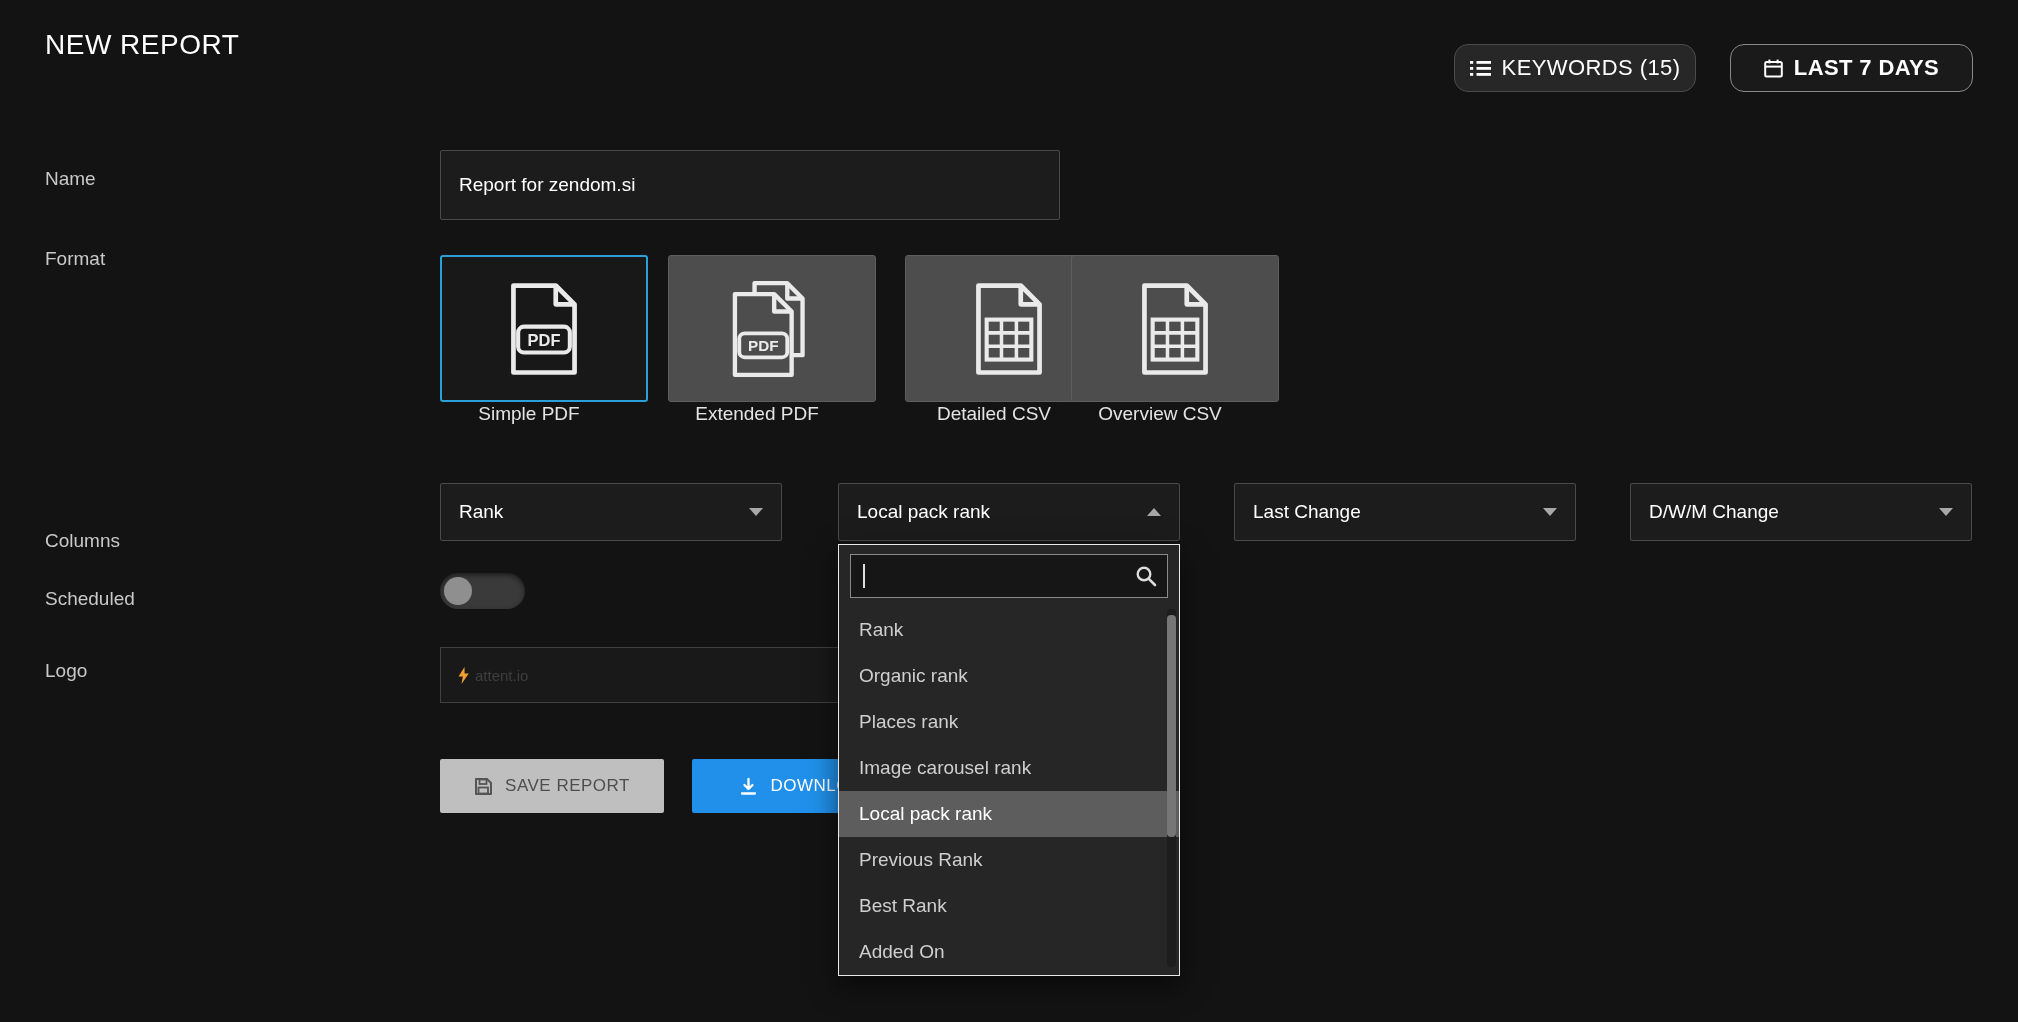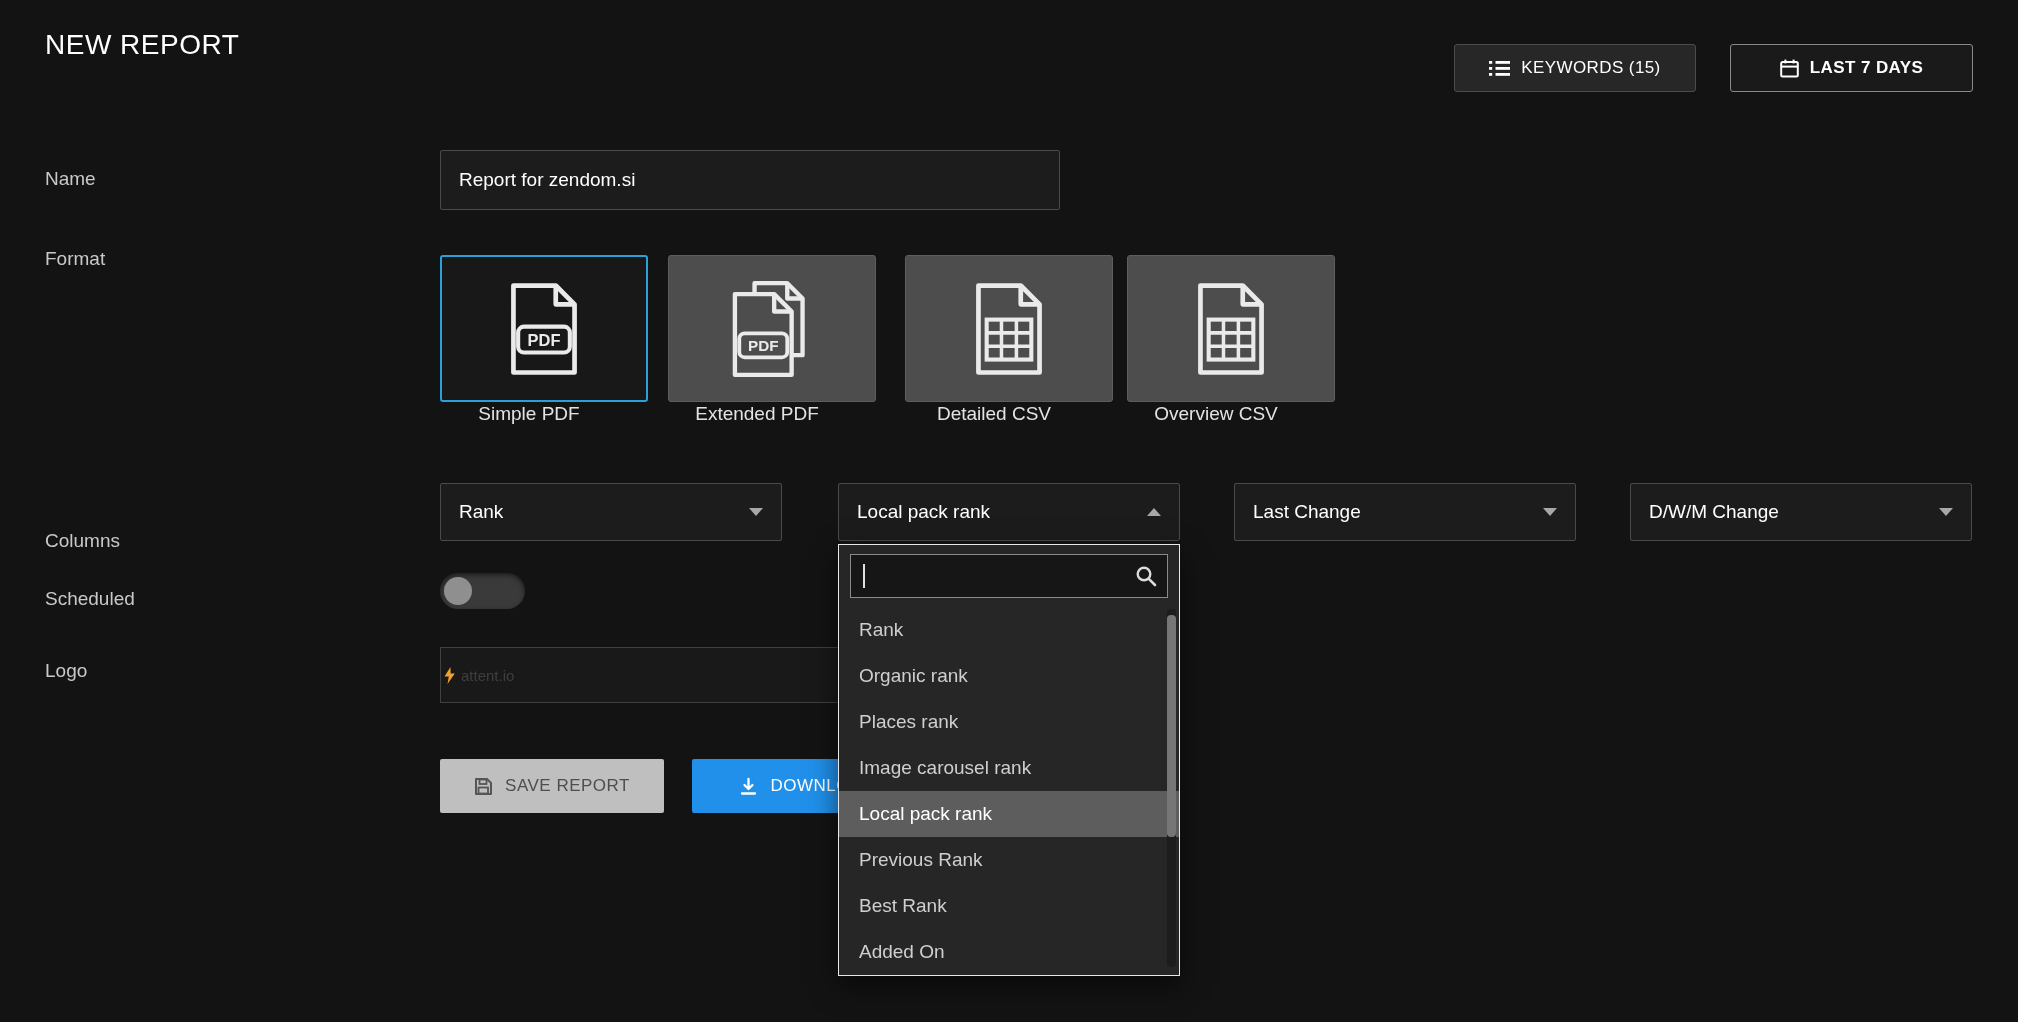--- a/index.html
+++ b/index.html
@@ -2,50 +2,50 @@
 <html><head>
 <meta charset="utf-8">
 <style>
   html,body{margin:0;padding:0;background:#0f0f0f;}
   #app{position:relative;width:2018px;height:1022px;background:#131313;
        font-family:"Liberation Sans",sans-serif;overflow:hidden;}
 
   .page-title{position:absolute;left:45px;top:29px;font-size:28px;color:#ffffff;letter-spacing:.5px;}
 
   .top-btn{position:absolute;top:44px;height:48px;display:flex;align-items:center;justify-content:center;
-           gap:11px;border-radius:3px;color:#fff;font-size:17px;letter-spacing:.4px;cursor:pointer;
+           gap:11px;border-radius:14px;color:#fff;font-size:22px;letter-spacing:.4px;cursor:pointer;
            font-family:inherit;box-sizing:border-box;}
   .btn-keywords{left:1454px;width:242px;background:#272727;border:1px solid #4c4c4c;}
   .btn-date{left:1730px;width:243px;background:#1a1a1a;border:1px solid #8a8a8a;font-weight:bold;}
 
   .field-label{position:absolute;left:45px;font-size:19px;color:#c9c9c9;}
 
   .text-input{position:absolute;background:#1c1c1c;border:1px solid #4a4a4a;border-radius:2px;color:#fff;
               font-size:19px;padding:0 18px;box-sizing:border-box;outline:none;font-family:inherit;}
-  .name-input{left:440px;top:150px;width:620px;height:60px;}
+  .name-input{left:440px;top:150px;width:620px;height:70px;}
 
   .format-option{position:absolute;top:255px;width:178px;text-align:center;}
   .tile{width:208px;height:147px;background:#4d4d4d;border:1px solid #5e5e5e;border-radius:3px;
         display:flex;align-items:center;justify-content:center;box-sizing:border-box;cursor:pointer;}
   .tile.selected{background:#181818;border:2px solid #2a9fd8;}
   .tile-label{margin-top:1px;font-size:19px;color:#e3e3e3;}
 
   .select{position:absolute;top:483px;width:342px;height:58px;background:#1c1c1c;border:1px solid #4a4a4a;
           border-radius:2px;display:flex;align-items:center;justify-content:space-between;padding:0 18px;
           box-sizing:border-box;color:#fff;font-size:19px;cursor:pointer;}
   .chev{width:0;height:0;border-left:7px solid transparent;border-right:7px solid transparent;}
   .chev-down{border-top:8px solid #a8a8a8;}
   .chev-up{border-bottom:8px solid #a8a8a8;}
 
   .toggle{position:absolute;left:440px;top:573px;width:85px;height:36px;border-radius:18px;background:#3a3a3a;
           box-shadow:inset 0 2px 5px rgba(0,0,0,.55);cursor:pointer;}
   .knob{position:absolute;left:4px;top:4px;width:28px;height:28px;border-radius:50%;background:#8f8f8f;}
 
   .logo-input{position:absolute;left:440px;top:647px;width:540px;height:56px;background:#191919;
-              border:1px solid #404040;display:flex;align-items:center;padding:0 2px;box-sizing:border-box;gap:5px;}
+              border:1px solid #404040;display:flex;align-items:center;padding:0 16px;box-sizing:border-box;gap:5px;}
   .watermark{color:#3e3e3e;font-size:15px;}
 
   .action-btn{position:absolute;top:759px;height:54px;border:none;border-radius:2px;display:flex;
               align-items:center;justify-content:center;gap:12px;font-size:17px;letter-spacing:.5px;
               cursor:pointer;font-family:inherit;box-sizing:border-box;}
   .btn-save{left:440px;width:224px;background:#bfbfbf;color:#4e4e4e;}
   .btn-download{left:692px;width:230px;background:#2090ea;color:#fff;overflow:hidden;white-space:nowrap;z-index:1;}
 
   .panel{position:absolute;left:838px;top:544px;width:342px;height:432px;background:#262626;
          border:1px solid #e9e9e9;box-sizing:border-box;z-index:10;box-shadow:0 10px 26px rgba(0,0,0,.55);}
@@ -131,21 +131,21 @@
         <rect x="15" y="32" width="38" height="34" fill="none" stroke="#eaeaea" stroke-width="3.5"></rect>
         <line x1="27.6" y1="32" x2="27.6" y2="66" stroke="#eaeaea" stroke-width="3"></line>
         <line x1="40.3" y1="32" x2="40.3" y2="66" stroke="#eaeaea" stroke-width="3"></line>
         <line x1="15" y1="43.3" x2="53" y2="43.3" stroke="#eaeaea" stroke-width="3"></line>
         <line x1="15" y1="54.6" x2="53" y2="54.6" stroke="#eaeaea" stroke-width="3"></line>
       </svg>
     </div>
     <div class="tile-label">Detailed CSV</div>
   </div>
 
-  <div class="format-option" style="left:1127px;">
+  <div class="format-option" style="left:1071px;">
     <div class="tile">
       <svg width="80" height="94" viewBox="0 0 68 80">
         <path d="M8 3 h36 l16 16 v58 h-52 z" fill="none" stroke="#eaeaea" stroke-width="4" stroke-linejoin="round"></path>
         <path d="M44 3 v16 h16" fill="none" stroke="#eaeaea" stroke-width="4" stroke-linejoin="round"></path>
         <rect x="15" y="32" width="38" height="34" fill="none" stroke="#eaeaea" stroke-width="3.5"></rect>
         <line x1="27.6" y1="32" x2="27.6" y2="66" stroke="#eaeaea" stroke-width="3"></line>
         <line x1="40.3" y1="32" x2="40.3" y2="66" stroke="#eaeaea" stroke-width="3"></line>
         <line x1="15" y1="43.3" x2="53" y2="43.3" stroke="#eaeaea" stroke-width="3"></line>
         <line x1="15" y1="54.6" x2="53" y2="54.6" stroke="#eaeaea" stroke-width="3"></line>
       </svg>

